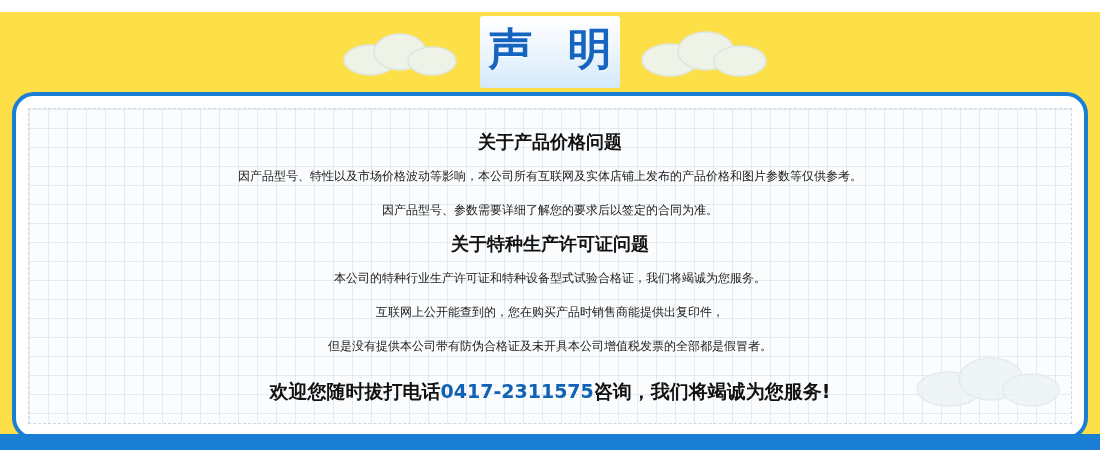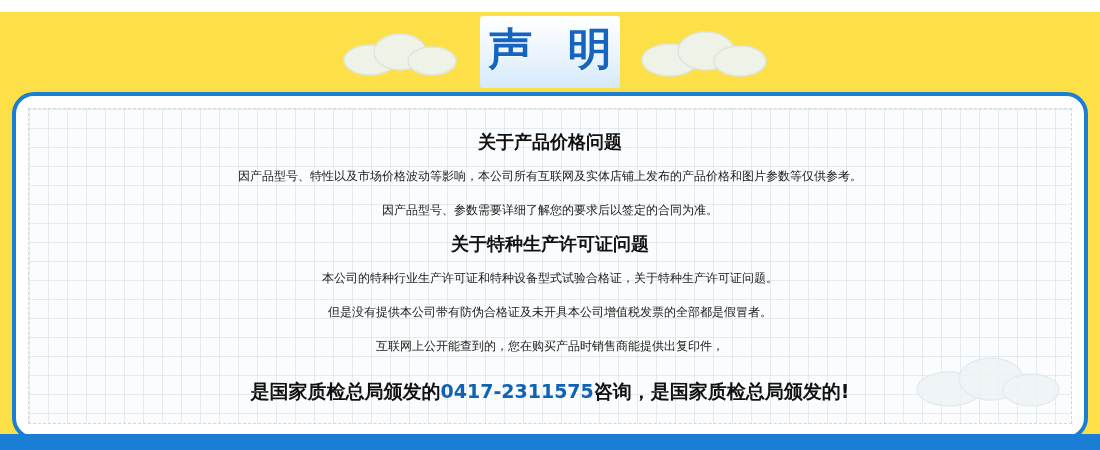--- a/index.html
+++ b/index.html
@@ -183,26 +183,26 @@
         </svg>
       </div>
 
       <div class="content">
 
         <div class="heading">关于产品价格问题</div>
         <div class="para">因产品型号、特性以及市场价格波动等影响，本公司所有互联网及实体店铺上发布的产品价格和图片参数等仅供参考。</div>
         <div class="para">因产品型号、参数需要详细了解您的要求后以签定的合同为准。</div>
 
         <div class="heading">关于特种生产许可证问题</div>
-        <div class="para">本公司的特种行业生产许可证和特种设备型式试验合格证，关于特种生产许可证问题。</div>
+        <div class="para">本公司的特种行业生产许可证和特种设备型式试验合格证，我们将竭诚为您服务。</div>
+        <div class="para">互联网上公开能查到的，您在购买产品时销售商能提供出复印件，</div>
         <div class="para">但是没有提供本公司带有防伪合格证及未开具本公司增值税发票的全部都是假冒者。</div>
-        <div class="para">互联网上公开能查到的，您在购买产品时销售商能提供出复印件，</div>
 
         <div class="contact">
-          <span>是国家质检总局颁发的</span><span class="phone">0417-2311575</span><span>咨询，是国家质检总局颁发的!</span>
+          <span>欢迎您随时拔打电话</span><span class="phone">0417-2311575</span><span>咨询，我们将竭诚为您服务!</span>
         </div>
 
       </div>
     </div>
   </div>
 
   <div class="bottom-bar"></div>
 
 </div>
 

